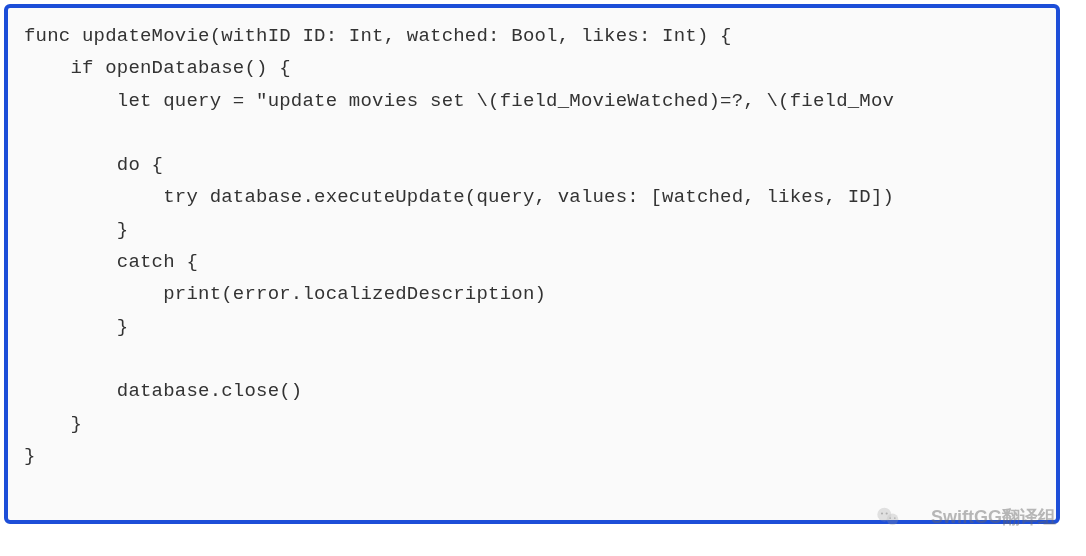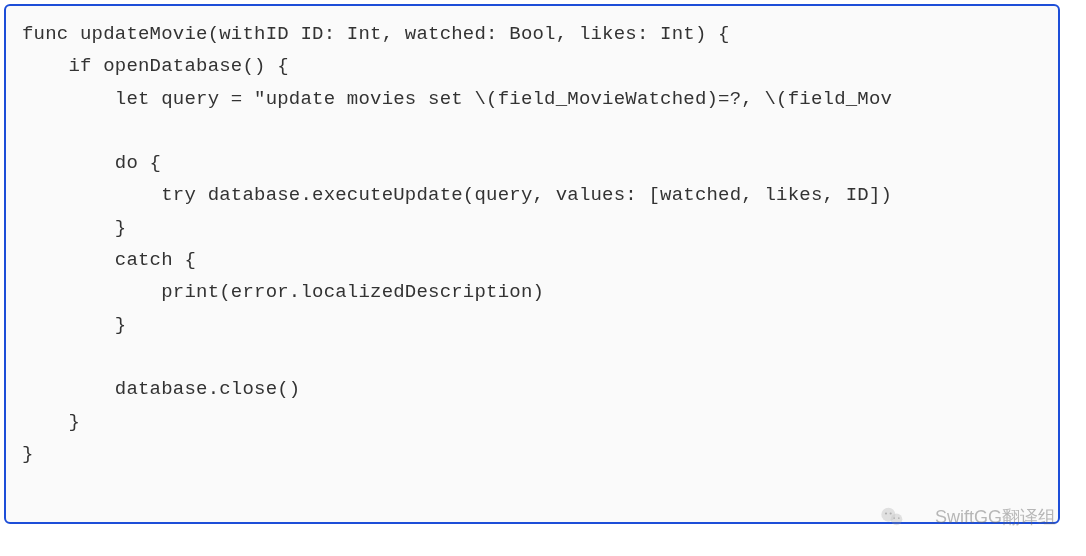--- a/index.html
+++ b/index.html
@@ -6,21 +6,21 @@
     margin: 0;
     padding: 0;
     width: 1086px;
     height: 556px;
     background: #ffffff;
     font-family: "Menlo", "Consolas", "Courier New", monospace;
     position: relative;
     overflow: hidden;
   }
   .code-container {
-    border: 2px solid #1d4ed8;
+    border: 4px solid #1d4ed8;
     border-radius: 6px;
     margin: 4px;
     padding: 12px 16px;
     background: #fafafa;
     width: 1056px;
     height: 520px;
     box-sizing: border-box;
     overflow: hidden;
   }
   pre {
@@ -42,21 +42,21 @@
     font-family: -apple-system, "PingFang SC", sans-serif;
   }
   .wechat-icon {
     width: 28px;
     height: 28px;
     margin-right: 6px;
   }
   .watermark-text {
     font-size: 18px;
     color: #666;
-    font-weight: 400;
+    font-weight: 700;
     margin-left: 22px;
   }
 </style>
 </head>
 <body>
 
 <div class="code-container">
   <pre><span>func updateMovie(withID ID: Int, watched: Bool, likes: Int) {</span>
 <span>    if openDatabase() {</span>
 <span>        let query = "update movies set \(field_MovieWatched)=?, \(field_Mov</span>

